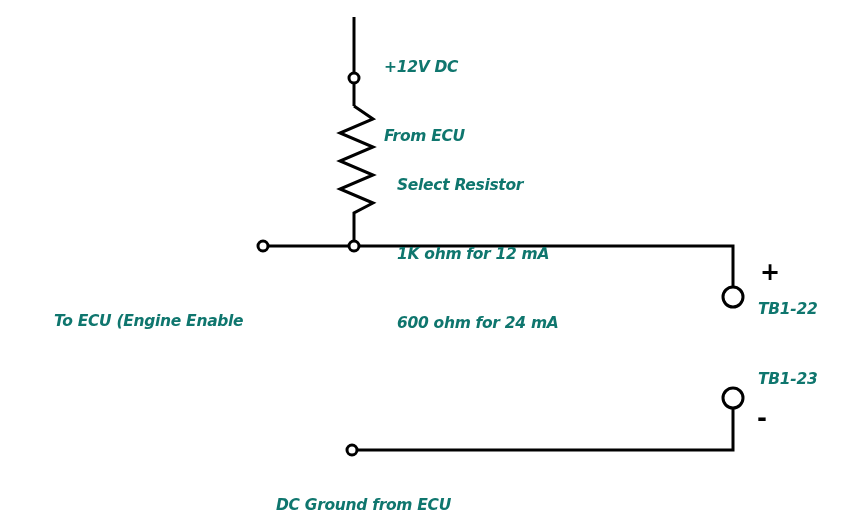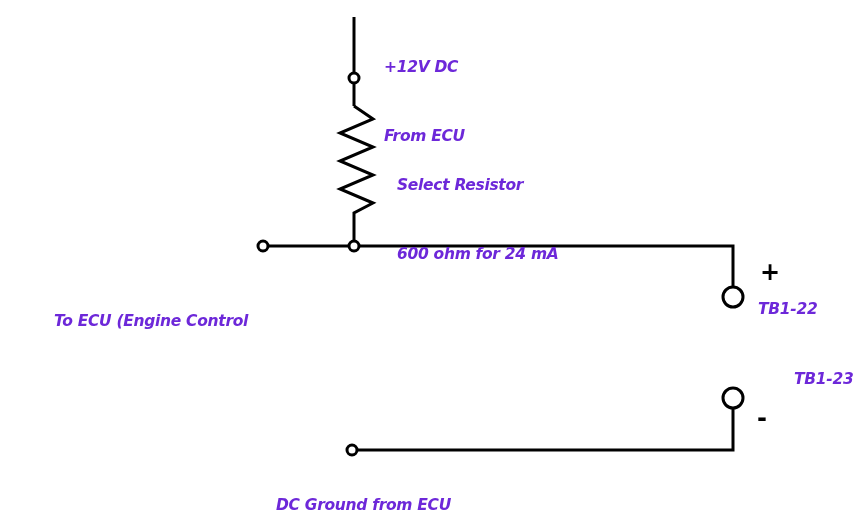--- a/index.html
+++ b/index.html
@@ -4,21 +4,21 @@
   <style>
     html, body { margin: 0; padding: 0; background: #ffffff; }
     body { width: 855px; height: 511px; position: relative; overflow: hidden; }
     svg { position: absolute; left: 0; top: 0; }
     .lbl {
       position: absolute;
       font-family: "DejaVu Sans", sans-serif;
       font-style: italic;
       font-weight: bold;
       font-size: 15.5px;
-      color: #6d28d9;
+      color: #0f766e;
       line-height: 23px;
       white-space: pre;
       letter-spacing: -0.3px;
     }
     .sign {
       position: absolute;
       font-family: "DejaVu Sans", sans-serif;
       font-weight: bold;
       font-size: 24px;
       color: #000;
@@ -52,26 +52,27 @@
   </g>
 </svg>
 
 <div class="lbl" style="left:384px; top:10px;">
   <div>+12V DC</div>
   <div>From ECU</div>
 </div>
 
 <div class="lbl" style="left:397px; top:128px;">
   <div>Select Resistor</div>
+  <div>1K ohm for 12 mA</div>
   <div>600 ohm for 24 mA</div>
 </div>
 
 <div class="lbl" style="left:54px; top:264px;">
-  <div>To ECU (Engine Control</div>
+  <div>To ECU (Engine Enable</div>
 </div>
 
 <div class="sign" style="left:760px; top:260px;">+</div>
 <div class="lbl" style="left:758px; top:298px;">TB1-22</div>
 
-<div class="lbl" style="left:794px; top:368px;">TB1-23</div>
+<div class="lbl" style="left:758px; top:368px;">TB1-23</div>
 <div class="sign" style="left:757px; top:406px;">-</div>
 
 <div class="lbl" style="left:276px; top:478px;margin-top:16px;">DC Ground from ECU</div>
 
 </body></html>

